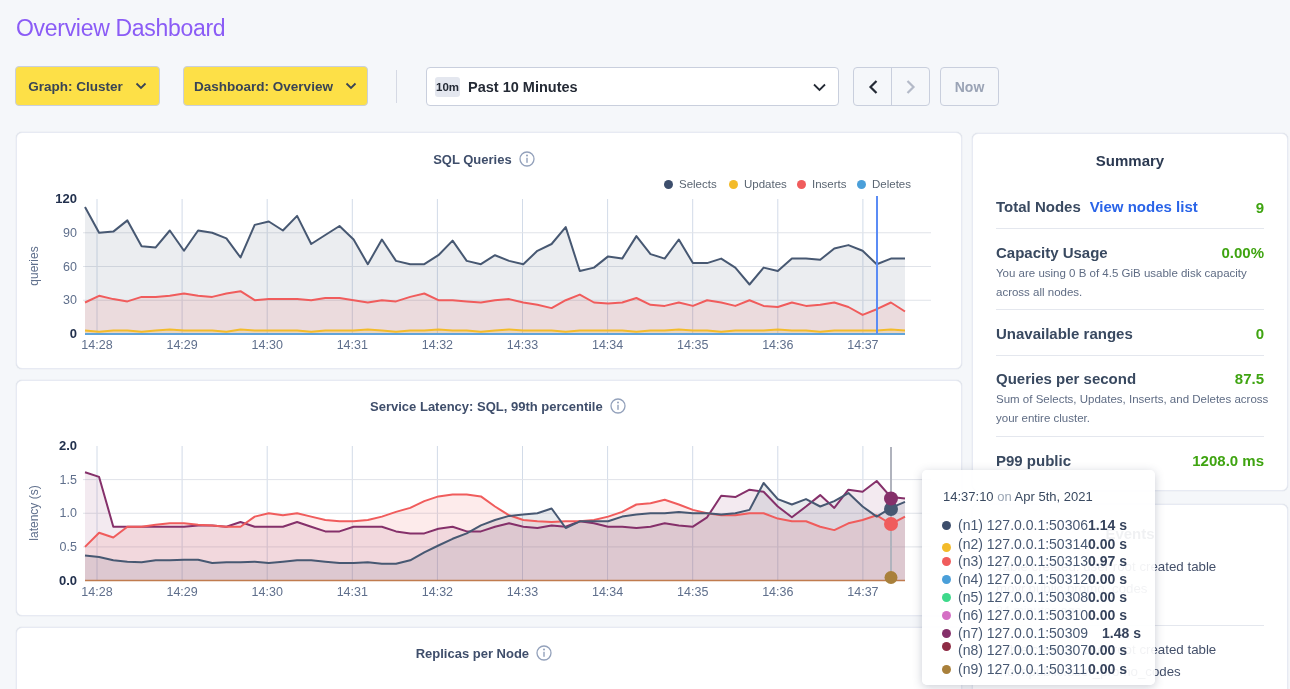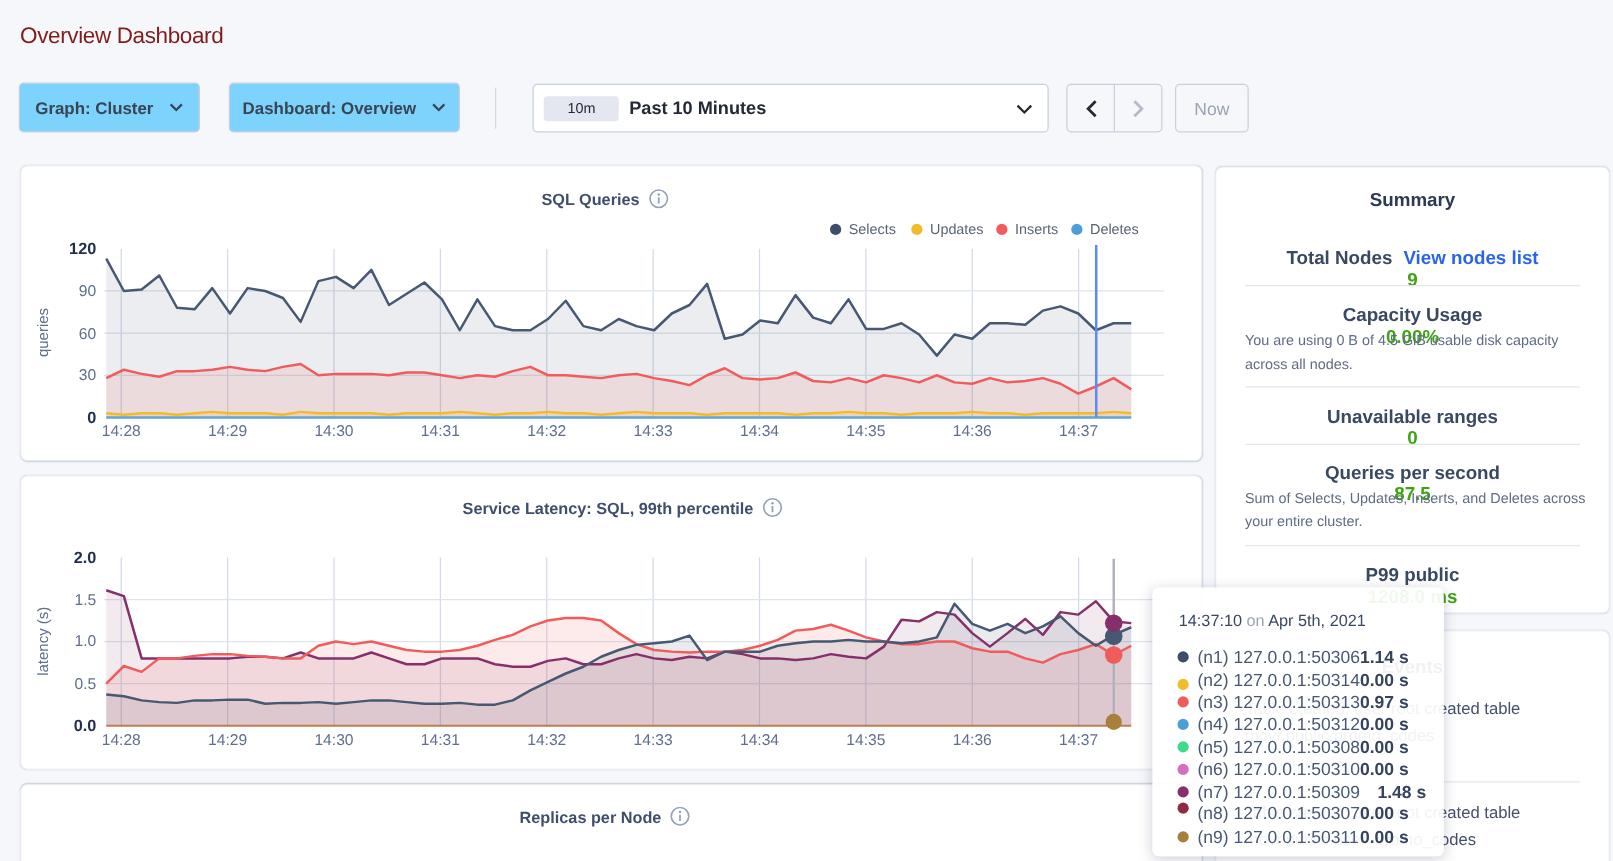--- a/index.html
+++ b/index.html
@@ -1,62 +1,62 @@
 <!DOCTYPE html>
 <html><head><meta charset="utf-8"><style>
 * { margin:0; padding:0; box-sizing:border-box; }
 html,body { width:1290px; height:689px; overflow:hidden; background:#f5f7fa;
   font-family:"Liberation Sans",sans-serif; position:relative; }
 .abs { position:absolute; }
 .panel { position:absolute; background:#fff; border:1px solid #e7eaf3; border-radius:6px;
   box-shadow:0 0 1px rgba(67,90,111,.3); }
-.ddl { position:absolute; background:#7dd3fc; border:1px solid #c9cfdd; border-radius:4px;
+.ddl { position:absolute; background:#fde047; border:1px solid #c9cfdd; border-radius:4px;
   font-weight:bold; font-size:13.5px; color:#394455; display:flex; align-items:center; justify-content:center; }
 .chev { margin-left:12px; }
 .ldot { display:inline-block; width:9px; height:9px; border-radius:50%; margin-right:6px; vertical-align:-1px; }
 .ctitle { position:absolute; width:100%; text-align:center; font-size:13px; font-weight:bold; color:#3f4e6b; }
-.srow { position:absolute; left:24px; right:24px; display:flex; justify-content:space-between; align-items:center;flex-direction:column; }
+.srow { position:absolute; left:24px; right:24px; display:flex; justify-content:space-between; align-items:center; }
 .slab { font-weight:bold; font-size:15px; color:#394960; }
 .sval { font-weight:bold; font-size:15px; color:#3fa411; }
 .sdesc { position:absolute; left:24px; right:24px; font-size:11.5px; line-height:18.5px; color:#5f6c84; }
 .sdiv { position:absolute; left:24px; right:24px; border-top:1px solid #e4e7ee; }
 </style></head>
 <body>
 
-<div class="abs" style="left:16px;top:16px;font-size:18px;font-weight:400;color:#7f1d1d;line-height:24px;letter-spacing:-0.3px">Overview Dashboard</div>
+<div class="abs" style="left:16px;top:16px;font-size:23px;font-weight:400;color:#8b5cf6;line-height:24px;letter-spacing:-0.3px">Overview Dashboard</div>
 
 <div class="ddl" style="left:15px;top:66px;width:145px;height:40px">Graph:&nbsp;Cluster<svg class="chev" width="12" height="8">
       <polyline points="1.5,1.5 6,6 10.5,1.5" stroke="#394455" stroke-width="1.8" fill="none"></polyline>
     </svg></div>
 <div class="ddl" style="left:183px;top:66px;width:185px;height:40px">Dashboard:&nbsp;Overview<svg class="chev" width="12" height="8">
       <polyline points="1.5,1.5 6,6 10.5,1.5" stroke="#394455" stroke-width="1.8" fill="none"></polyline>
     </svg></div>
 <div class="abs" style="left:396px;top:70px;width:1px;height:33px;background:#d5d9e4"></div>
 
 <div class="abs" style="left:426px;top:67px;width:413px;height:39px;background:#fff;border:1px solid #c9cfdd;border-radius:4px;display:flex;align-items:center">
-  <span style="background:#e4e7ef;border-radius:3px;font-size:11.5px;font-weight:normal;color:#242a35;padding:4px 19px;margin-left:8px">10m</span>
+  <span style="background:#e4e7ef;border-radius:3px;font-size:11.5px;font-weight:bold;color:#242a35;padding:4px 1px;margin-left:8px">10m</span>
   <span style="font-size:14.5px;font-weight:bold;color:#242a35;margin-left:8px">Past 10 Minutes</span>
   <svg width="15" height="10" style="margin-left:auto;margin-right:11px">
       <polyline points="2,2.5 7.5,8 13,2.5" stroke="#242a35" stroke-width="1.8" fill="none"></polyline>
     </svg>
 </div>
 
 <div class="abs" style="left:853px;top:67px;width:77px;height:39px;border:1px solid #c9cfdd;border-radius:4px;display:flex">
   <div style="flex:1;display:flex;align-items:center;justify-content:center;border-right:1px solid #c9cfdd">
     <svg width="10" height="16">
         <polyline points="8.5,2 2.5,8 8.5,14" stroke="#242a35" stroke-width="2.2" fill="none"></polyline>
       </svg>
   </div>
   <div style="flex:1;display:flex;align-items:center;justify-content:center">
     <svg width="10" height="16">
         <polyline points="1.5,2 7.5,8 1.5,14" stroke="#b4bac8" stroke-width="2.2" fill="none"></polyline>
       </svg>
   </div>
 </div>
-<div class="abs" style="left:940px;top:67px;width:59px;height:39px;border:1px solid #c9cfdd;border-radius:4px;display:flex;align-items:center;justify-content:center;font-size:14px;font-weight:normal;color:#9aa3b5">Now</div>
+<div class="abs" style="left:940px;top:67px;width:59px;height:39px;border:1px solid #c9cfdd;border-radius:4px;display:flex;align-items:center;justify-content:center;font-size:14px;font-weight:bold;color:#9aa3b5">Now</div>
 
 <div class="panel" style="left:16px;top:132px;width:946px;height:237px"></div>
 <div class="ctitle" style="left:11px;top:151px;width:946px">SQL Queries&nbsp;
 <svg width="16" height="16" viewBox="0 0 16 16" style="vertical-align:-3px">
       <circle cx="8" cy="8" r="7" fill="none" stroke="#93a1bb" stroke-width="1.3"></circle>
       <circle cx="8" cy="4.6" r="1" fill="#93a1bb"></circle>
       <rect x="7.3" y="6.8" width="1.4" height="5" fill="#93a1bb"></rect>
     </svg></div>
 
 <div class="abs" style="top:178px;height:12px;font-size:11.5px;color:#5a6572;line-height:12px">

